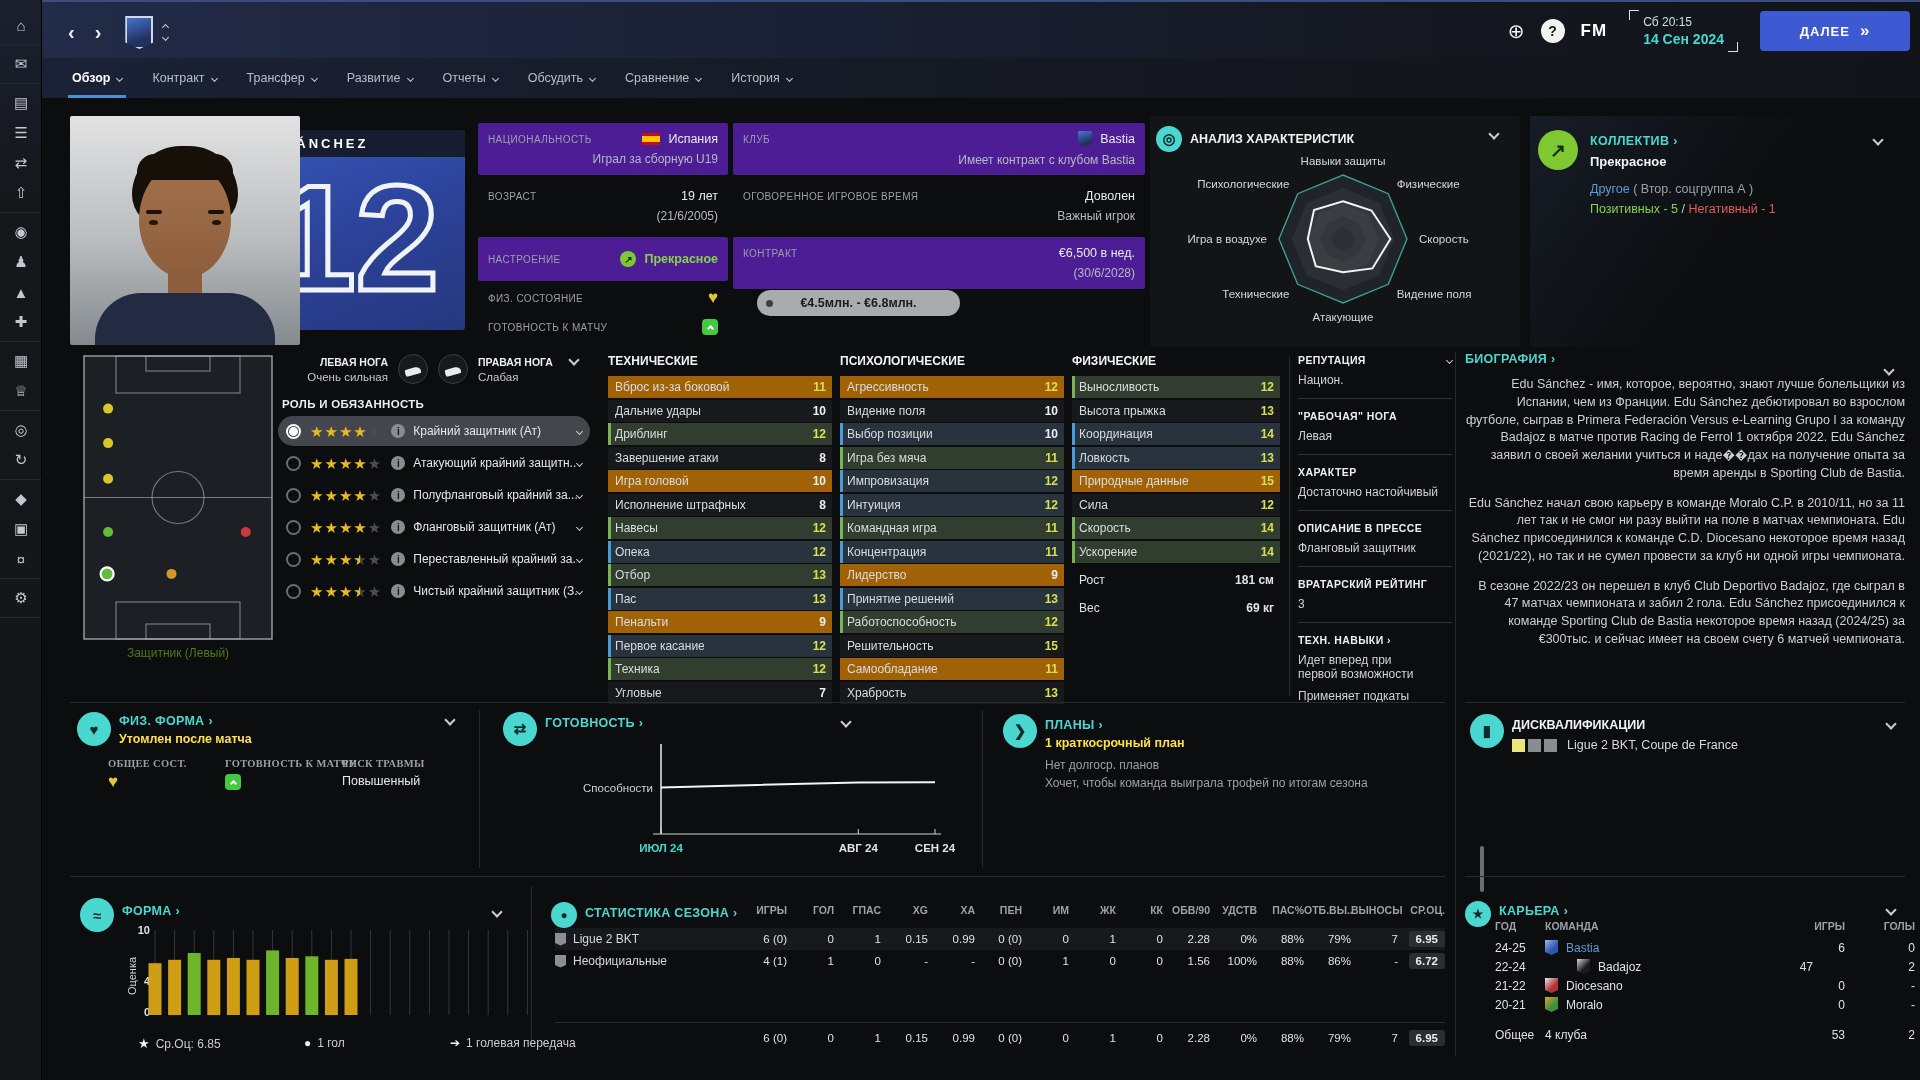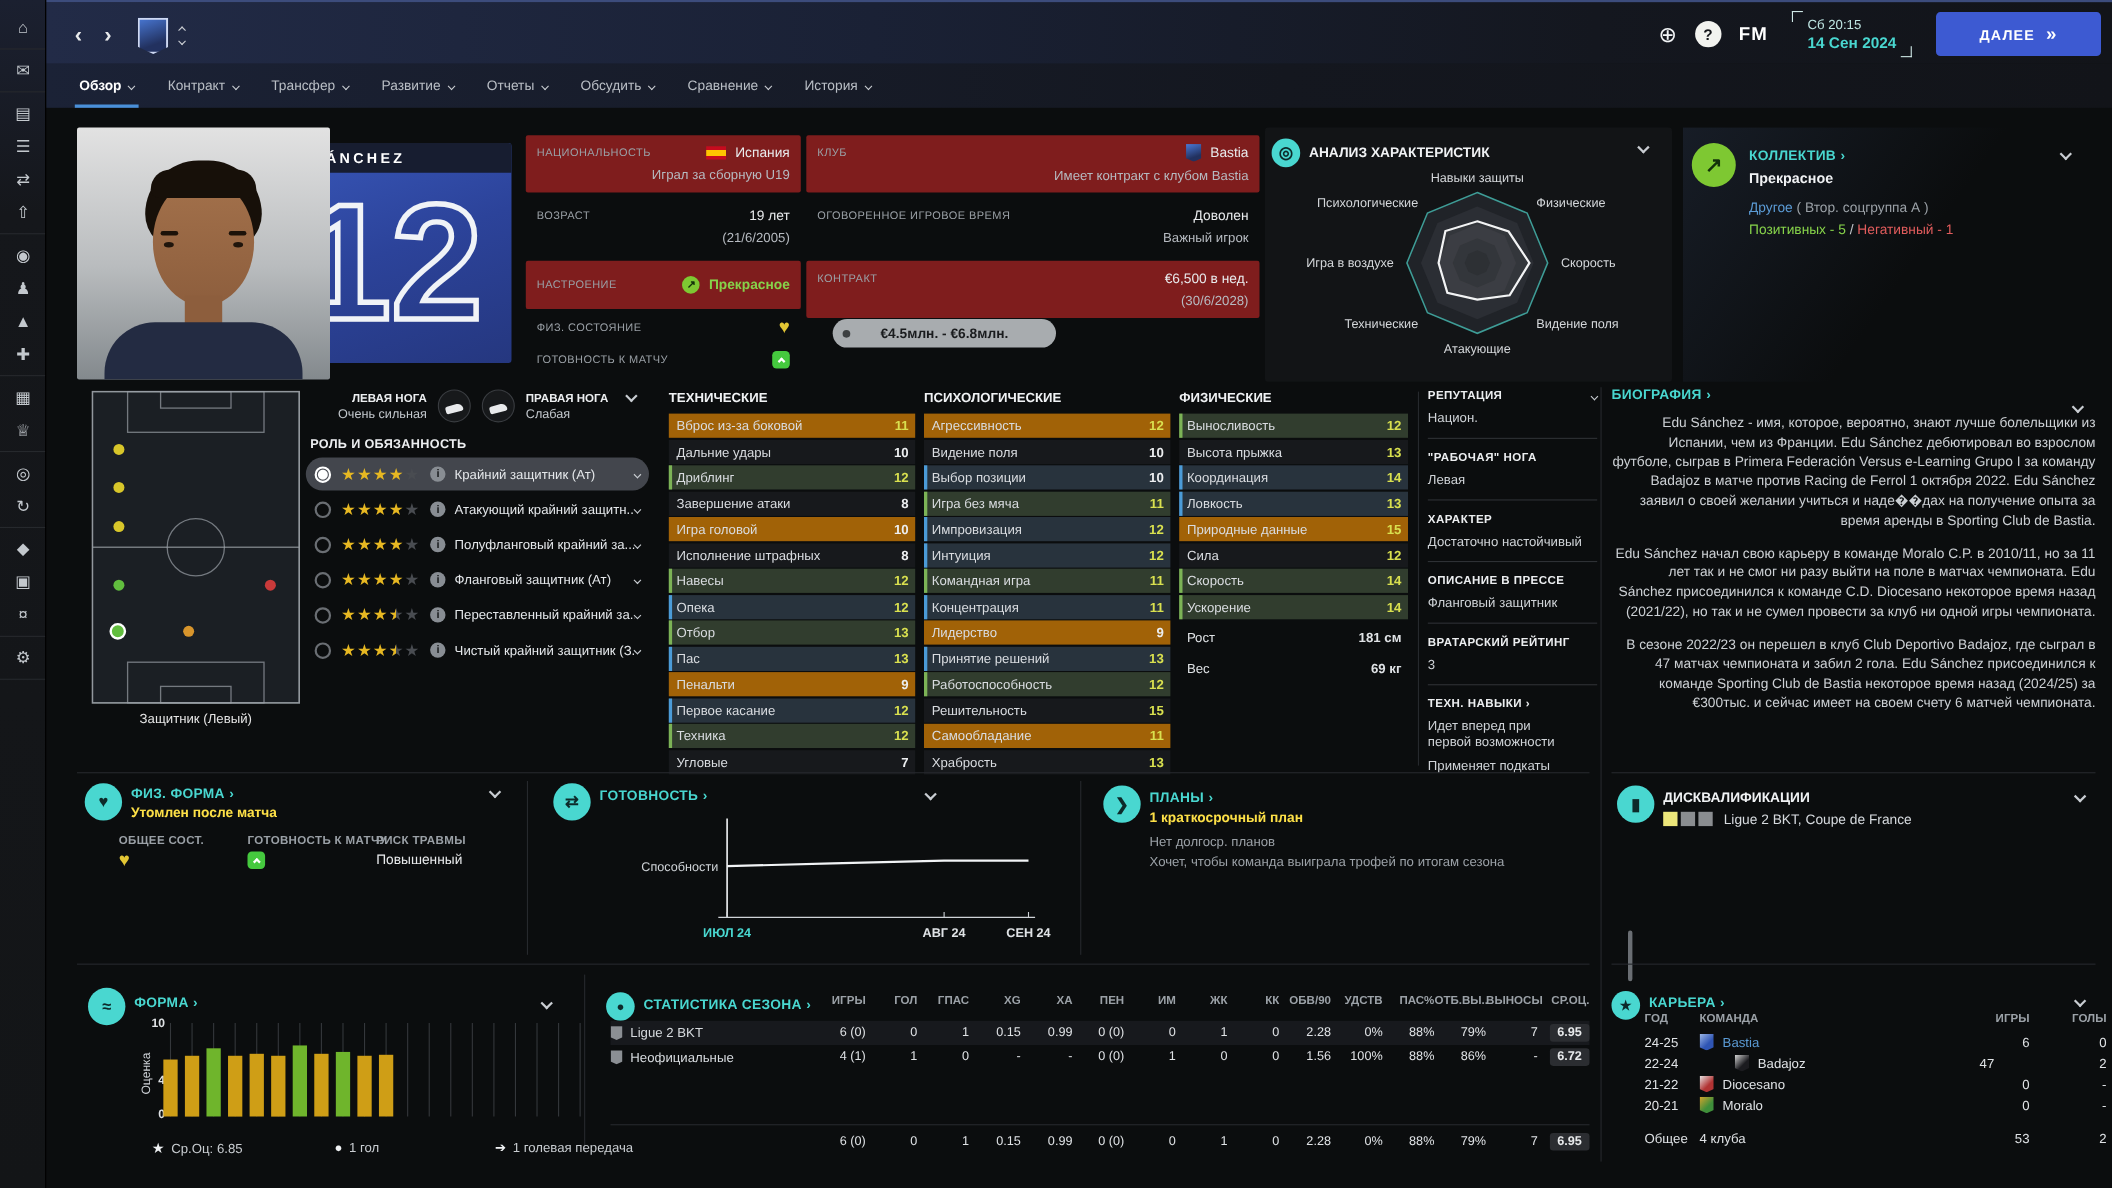--- a/index.html
+++ b/index.html
@@ -77,21 +77,21 @@
     width:96px; height:26px; border-radius:50px 50px 22px 22px; background:#171009; }
   #photo .eye { position:absolute; width:9px; height:5px; border-radius:50%; background:#20150c; top:104px; }
   #photo .brow { position:absolute; width:16px; height:4px; border-radius:2px; background:#1c1209; top:94px; }
   #photo .neck { position:absolute; left:50%; bottom:46px; transform:translateX(-50%);
     width:34px; height:30px; background:#8d5e3d; }
   #photo .shoulders { position:absolute; left:50%; bottom:0; transform:translateX(-50%);
     width:180px; height:52px; border-radius:46px 46px 0 0; background:#232b42; }
   
   .info-row { border-radius:2px; padding:7px 10px; margin-bottom:5px; display:flex;
     flex-direction:column; justify-content:center; }
-  .info-row.card { background:#7f1d1d; }
+  .info-row.card { background:#4c1d95; }
   .ir-top { display:flex; justify-content:space-between; align-items:center; }
   .ir-label { font-size:10px; color:#9aa0a6; letter-spacing:.4px; }
   .ir-value { font-size:12.5px; color:#e8eaec; display:flex; align-items:center; gap:8px; }
   .ir-sub { text-align:right; font-size:12px; color:#b6bac0; margin-top:6px; }
   .flag-es { width:18px; height:12px; display:inline-block;
     background:linear-gradient(180deg,#c60b1e 0 25%,#ffc400 25% 75%,#c60b1e 75% 100%); }
   .mood-ico, .coll-ico { background:#7ec832; border-radius:50%; color:#12300a; font-weight:bold;
     display:inline-flex; align-items:center; justify-content:center; }
   .green-txt { color:#86d24a; }
   .heart { color:#e3c634; font-size:17px; }
@@ -146,21 +146,21 @@
   .star.half .ov { position:absolute; left:0; top:0; width:50%; overflow:hidden; color:#e7b822; }
   .info-i { width:14px; height:14px; border-radius:50%; background:#888d93; color:#17191b;
     font-size:10px; font-weight:bold; display:flex; align-items:center; justify-content:center;
     margin-right:8px; flex:none; }
   .role-label { flex:1; font-size:12px; color:#e4e7ea; white-space:nowrap; overflow:hidden; }
   
   .bio p { font-size:12.5px; line-height:1.42; color:#ccd0d4; margin-bottom:12px; }
   
   .sub-white { font-size:12.5px; color:#fde047; font-weight:bold; }
   .sub-gray { font-size:12px; color:#9aa0a6; }
-  .lbl-gray { font-size:10.5px; font-weight:bold; color:#9aa0a6; letter-spacing:.3px; }
+  .lbl-gray { font-size:10.5px; font-weight:bold; color:#9aa0a6; letter-spacing:.3px;font-family:Liberation Serif, serif; }
   .susp-sq { width:13px; height:13px; display:inline-block; margin-right:3px; }
   
   .sgrid { display:grid; grid-template-columns:185px repeat(15,47px); align-items:center; }
   .sgrid .hc { font-size:10.5px; color:#9ba1a7; text-align:right; font-weight:bold; }
   .sgrid .vc { font-size:11.5px; color:#dfe2e5; text-align:right; }
   .sgrid .comp { font-size:12px; color:#d6dade; display:flex; align-items:center; gap:7px; }
   .comp-ico { width:11px; height:13px; background:#8b8f94;
     clip-path:polygon(50% 100%,0 80%,0 0,100% 0,100% 80%); display:inline-block; }
   .pill { display:inline-block; background:#2b2d31; border-radius:3px; padding:2px 7px;
     color:#e8eaec; font-weight:bold; }
@@ -424,21 +424,21 @@
     <g id="pitch-dots">
         <circle cx="25.1" cy="53.6" r="5" fill="#d8c62a"></circle>
         <circle cx="25.1" cy="88.1" r="5" fill="#d8c62a"></circle>
         <circle cx="25.1" cy="123.7" r="5" fill="#d8c62a"></circle>
         <circle cx="25.1" cy="177.0" r="5" fill="#61bd3e"></circle>
         <circle cx="24.1" cy="218.9" r="6.5" fill="#61bd3e" stroke="#ffffff" stroke-width="2.2"></circle>
         <circle cx="88.5" cy="218.9" r="5" fill="#d8952c"></circle>
         <circle cx="162.8" cy="177.0" r="5" fill="#c93a3a"></circle>
       </g>
   </svg>
-  <div class="abs" style="left:41px;top:548px;width:190px;text-align:center;font-size:12px;color:#e5e5e5;">Защитник (Левый)</div>
+  <div class="abs" style="left:41px;top:548px;width:190px;text-align:center;font-size:12px;color:#4d7c0f;">Защитник (Левый)</div>
 
   <div class="abs" style="left:238px;top:256px;width:300px;display:flex;align-items:center;gap:10px;">
     <div style="width:108px;text-align:right;">
       <div class="feet-label">ЛЕВАЯ НОГА</div>
       <div class="feet-val">Очень сильная</div>
     </div>
     <span class="boot-circle"></span>
     <span class="boot-circle"></span>
     <div>
       <div class="feet-label">ПРАВАЯ НОГА</div>

